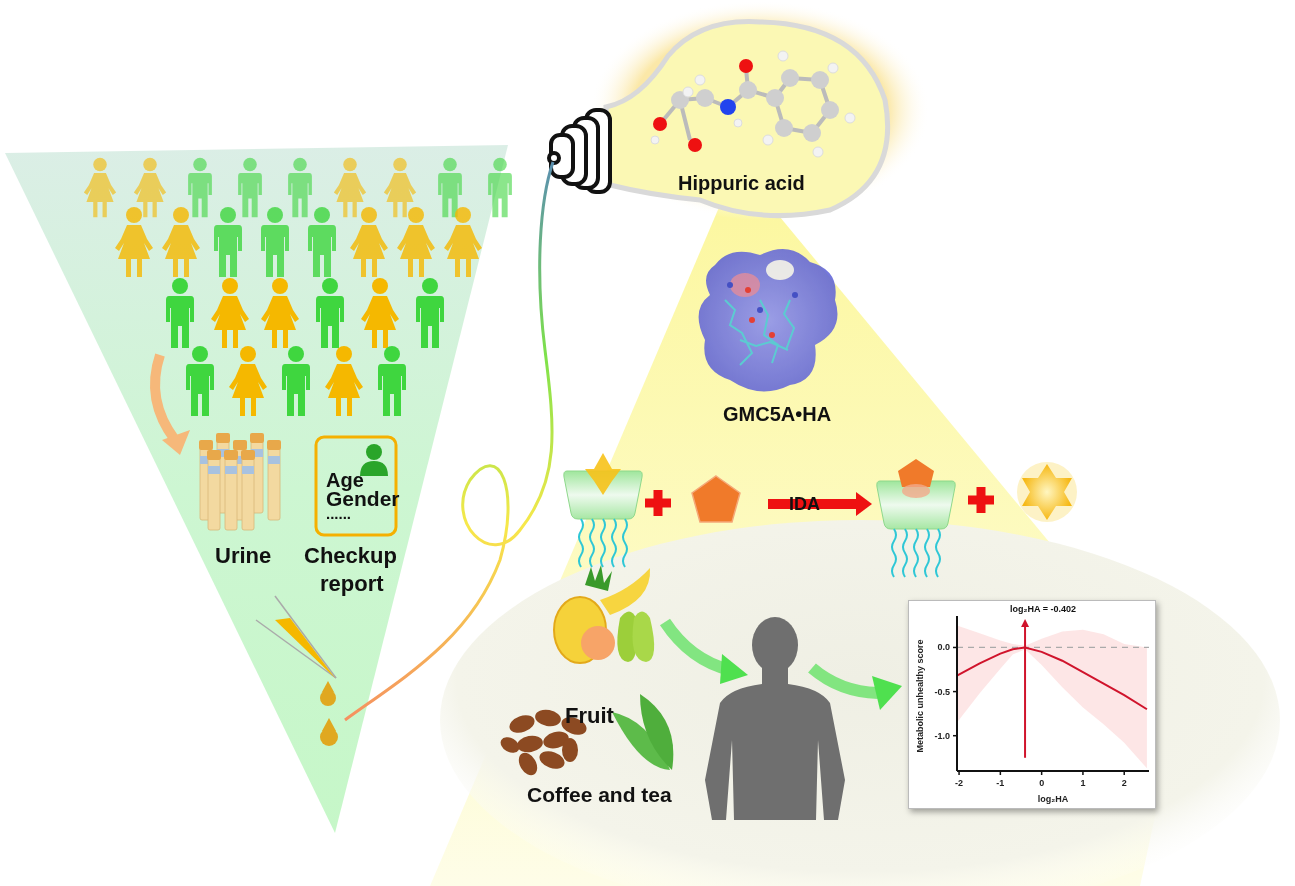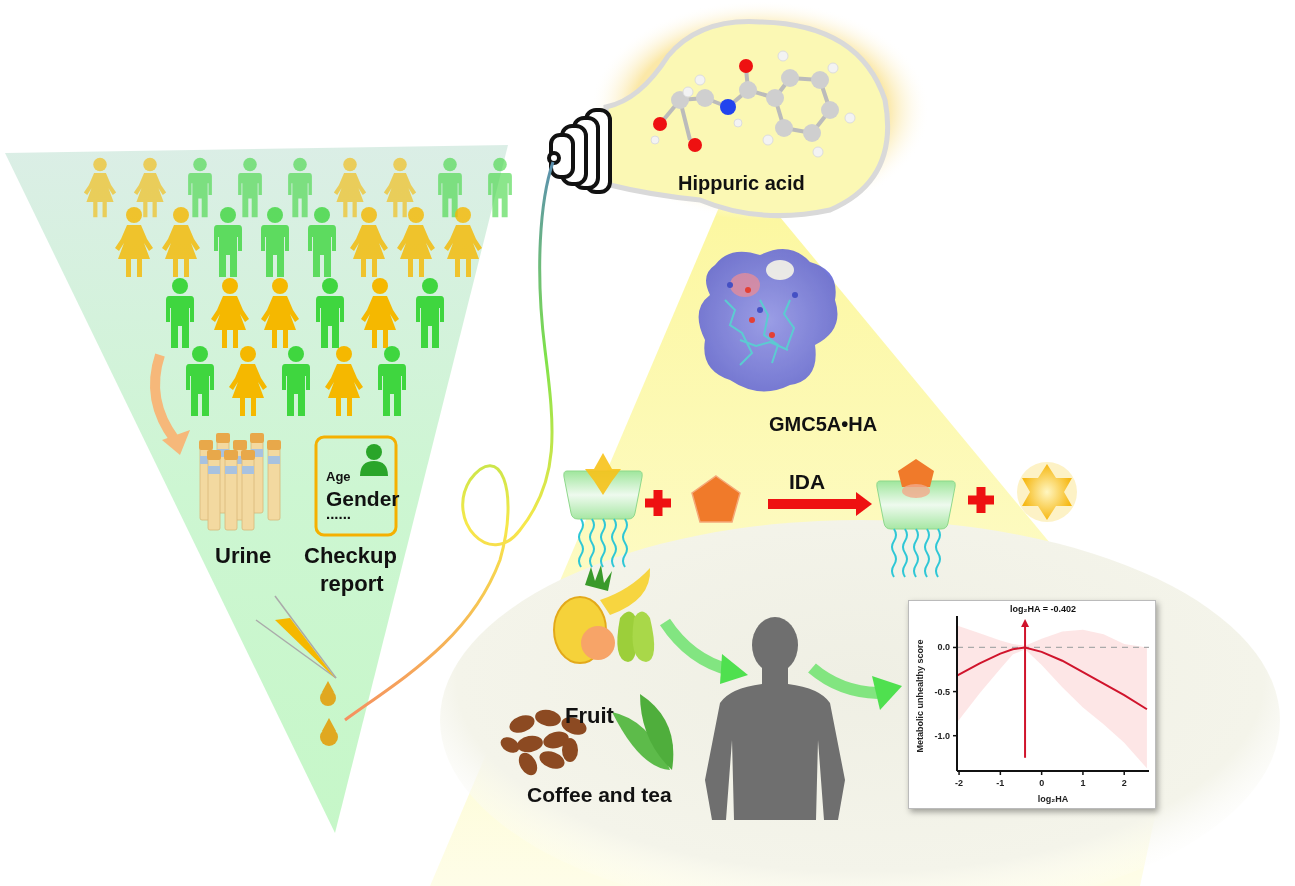--- a/index.html
+++ b/index.html
@@ -315,24 +315,24 @@
   </g>
 
   <g fill="#6f6f6f">
     <ellipse cx="775" cy="645" rx="23" ry="28"></ellipse>
     <rect x="762" y="665" width="26" height="22"></rect>
     <path d="M720,703 Q730,688 762,684 L788,684 Q820,688 830,703 L845,780 L838,820 L824,820 L818,740 L816,820 L734,820 L732,740 L726,820 L712,820 L705,780 Z"></path>
   </g>
 </svg>
 
 <div class="lbl" style="left:678px;top:172px;font-size:20px;">Hippuric acid</div>
-<div class="lbl" style="left:723px;top:413px;font-size:20px;margin-left:46px;">GMC5A•HA</div>
-<div class="lbl" style="left:789px;top:470px;font-size:21px;">IDA</div>
+<div class="lbl" style="left:723px;top:403px;font-size:20px;">GMC5A•HA</div>
+<div class="lbl" style="left:789px;top:494px;font-size:18px;">IDA</div>
 <div class="lbl" style="left:215px;top:543px;font-size:22px;text-align:center;">Urine</div>
-<div class="lbl" style="left:326px;top:469px;font-size:13px;">Age</div>
+<div class="lbl" style="left:326px;top:469px;font-size:20px;">Age</div>
 <div class="lbl" style="left:326px;top:487px;font-size:21px;">Gender</div>
 <div class="lbl" style="left:326px;top:505px;font-size:15px;">......</div>
 <div class="lbl" style="left:304px;top:543px;font-size:22px;">Checkup</div>
 <div class="lbl" style="left:320px;top:571px;font-size:22px;">report</div>
 <div class="lbl" style="left:565px;top:678px;font-size:22px;margin-top:25px;">Fruit</div>
 <div class="lbl" style="left:527px;top:783px;font-size:21px;">Coffee and tea</div>
 
 <div class="chart-box">
   <svg id="chart" width="246" height="207" xmlns="http://www.w3.org/2000/svg">
     <g id="chart-band">

